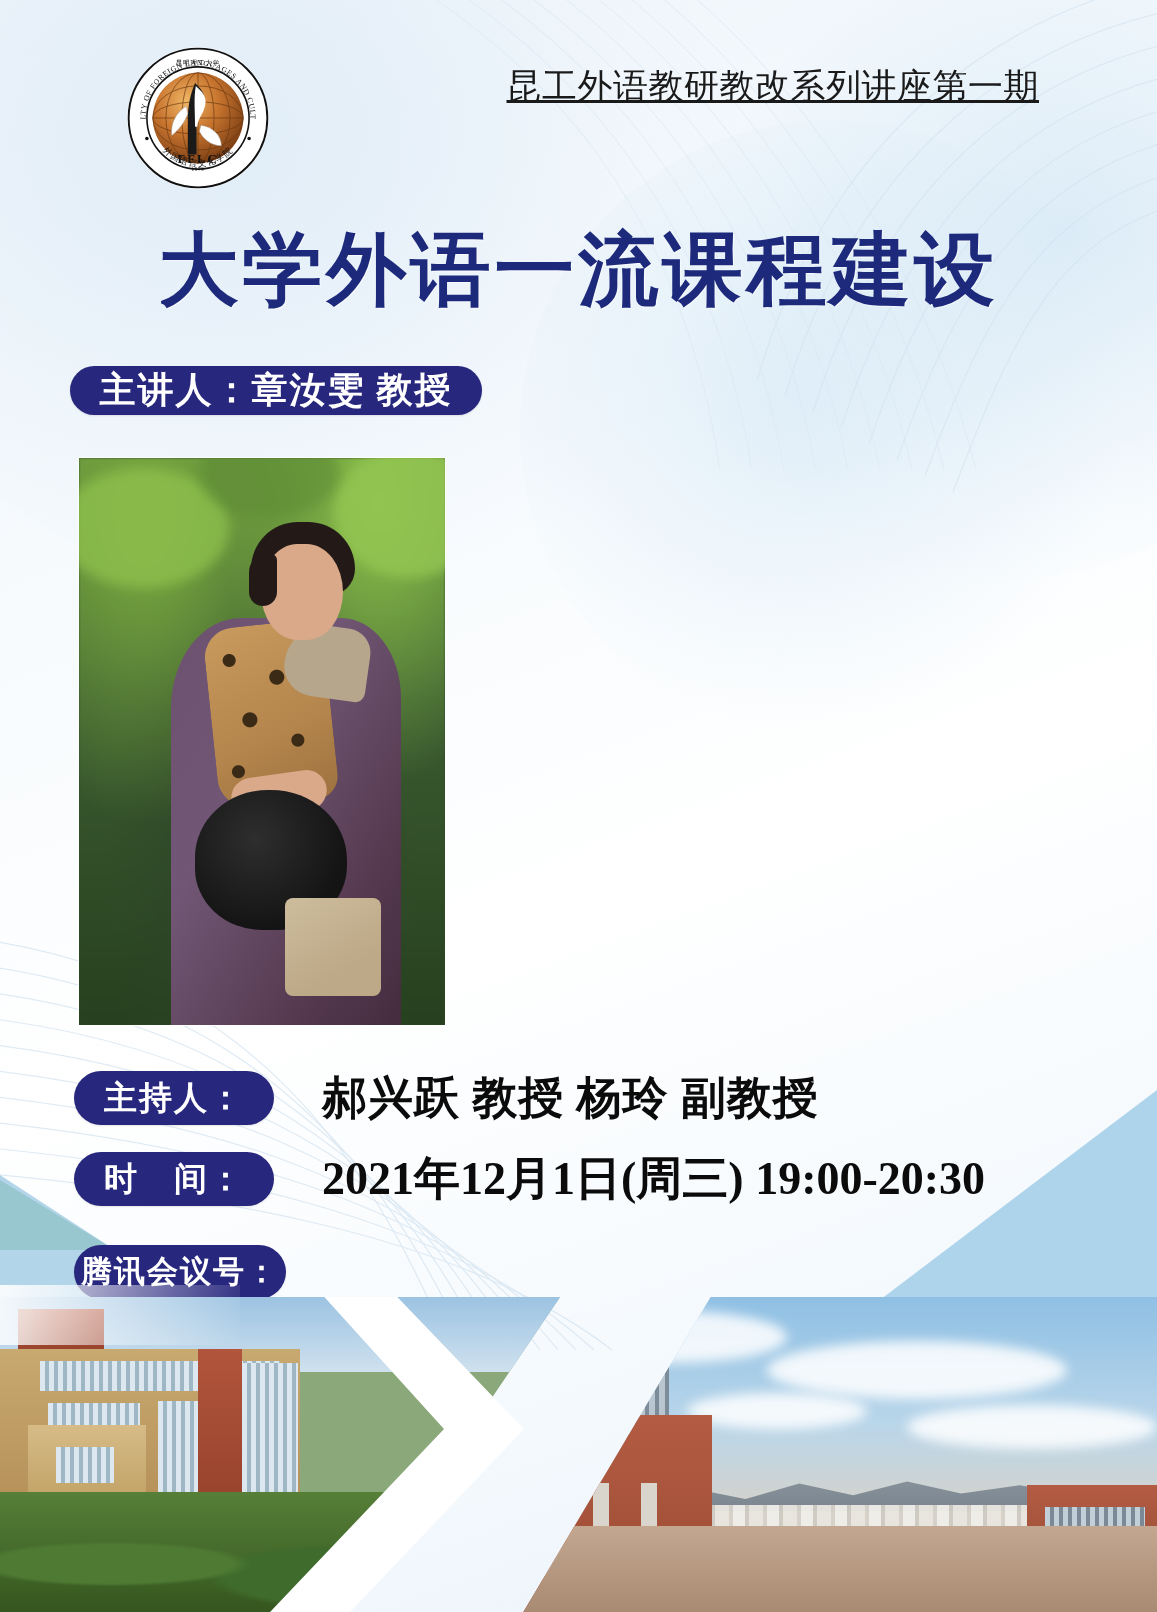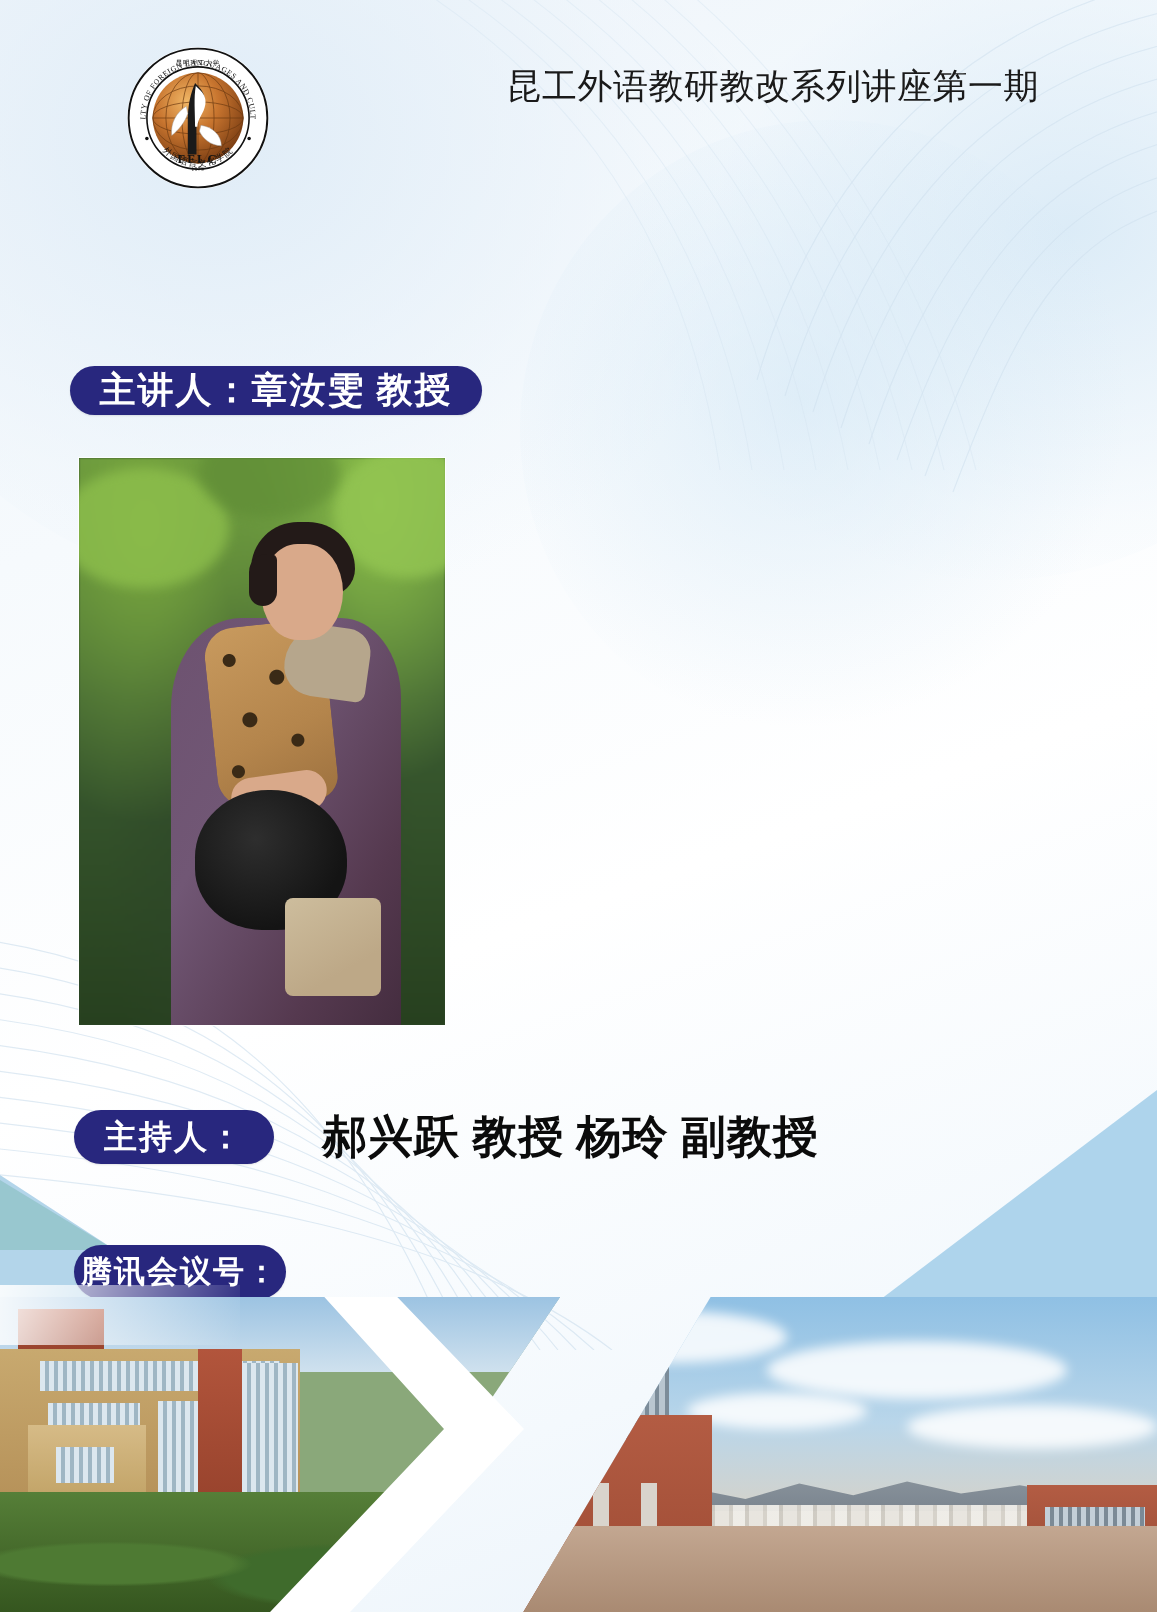--- a/index.html
+++ b/index.html
@@ -66,20 +66,21 @@
 
   
   .header{
     position:absolute;right:118px;top:62px;
     text-align:right;
     color:#1a1a1a;
     font-size:35px;
     line-height:50px;
     letter-spacing:.5px;
     font-family:"Liberation Serif","DejaVu Serif",serif;
+    text-decoration:underline;
   }
   .header div{white-space:nowrap;}
 
   
   .main-title{
     position:absolute;left:0;right:0;top:228px;
     text-align:center;
     font-size:80px;
     line-height:84px;
     font-weight:700;
@@ -173,21 +174,21 @@
     font-size:38px;line-height:55px;
     color:#121212;
     text-align:justify;
     text-indent:2em;
     font-family:"Liberation Serif","DejaVu Serif",serif;
     letter-spacing:0px;
   }
 
   
   .row{position:absolute;display:flex;align-items:center;}
-  .row-host{left:74px;top:1107px;}
+  .row-host{left:74px;top:1068px;}
   .row-time{left:74px;top:1148px;}
   .row-meet{left:74px;top:1245px;}
 
   .pill-label{
     width:200px;height:54px;
     font-size:33px;letter-spacing:2px;
   }
   .row-value{
     margin-left:48px;
     font-size:45px;font-weight:700;color:#0b0b0b;
@@ -351,20 +352,21 @@
     <text x="100" y="173" text-anchor="middle" font-family="'Liberation Serif',serif" font-size="7" fill="#111" letter-spacing="1">1979</text>
     <text x="100" y="28" text-anchor="middle" font-family="'DejaVu Sans',sans-serif" font-size="9" fill="#111" letter-spacing="1.2">昆明理工大学</text>
     <circle cx="30" cy="128" r="2.4" fill="#111"></circle>
     <circle cx="170" cy="128" r="2.4" fill="#111"></circle>
   </svg>
 
   <div class="header">
     <div>昆工外语教研教改系列讲座第一期</div>
   </div>
 
+  <div class="main-title">大学外语一流课程建设</div>
 
   <div class="pill pill-speaker">主讲人：章汝雯  教授</div>
 
   <div class="portrait">
     <div class="p-bg"></div>
     <div class="p-leaf" style="left:-20px;top:10px;width:170px;height:120px;background:#8fc14d;opacity:.75;"></div>
     <div class="p-leaf" style="left:255px;top:-10px;width:150px;height:130px;background:#94c653;opacity:.8;"></div>
     <div class="p-leaf" style="left:120px;top:-30px;width:140px;height:90px;background:#5e8b35;opacity:.6;"></div>
     <div class="p-body"></div>
     <div class="p-scarf"></div>
@@ -376,20 +378,24 @@
     <div class="p-hat"></div>
     <div class="p-bag"></div>
   </div>
 
 
   <div class="row row-host">
     <div class="pill pill-label">主持人：</div>
     <div class="row-value">郝兴跃 教授  杨玲 副教授</div>
   </div>
 
+  <div class="row row-time">
+    <div class="pill pill-label">时　间：</div>
+    <div class="row-value">2021年12月1日(周三) 19:00-20:30</div>
+  </div>
 
   <div class="row row-meet">
     <div class="pill pill-label" style="width:212px;font-size:31px;">腾讯会议号：</div>
   </div>
 
   <div class="bottom">
 
     <div class="campus-left">
       <div class="cl-sky"></div>
       <div class="cl-red" style="left:18px;top:12px;width:86px;height:60px;"></div>

